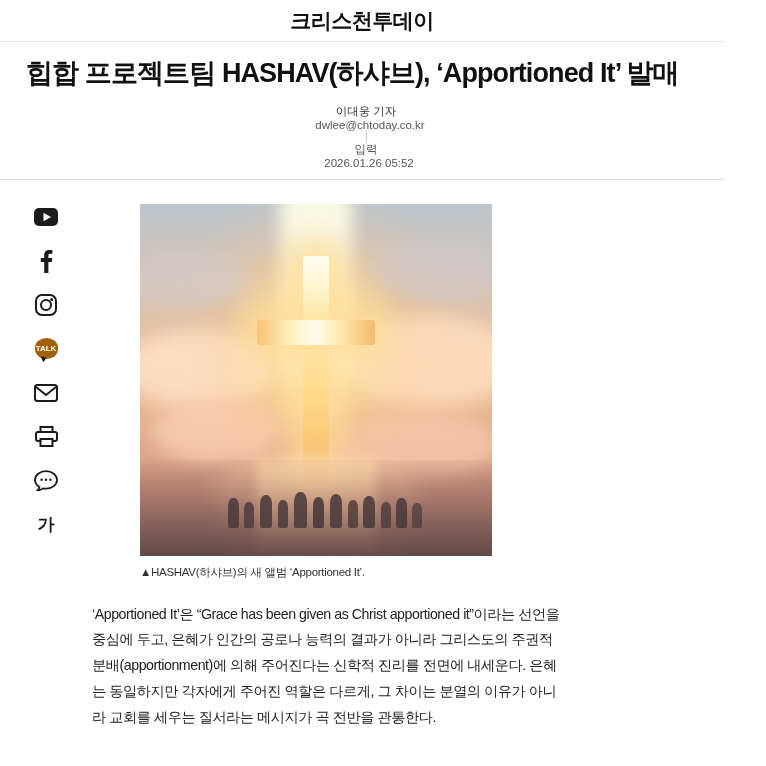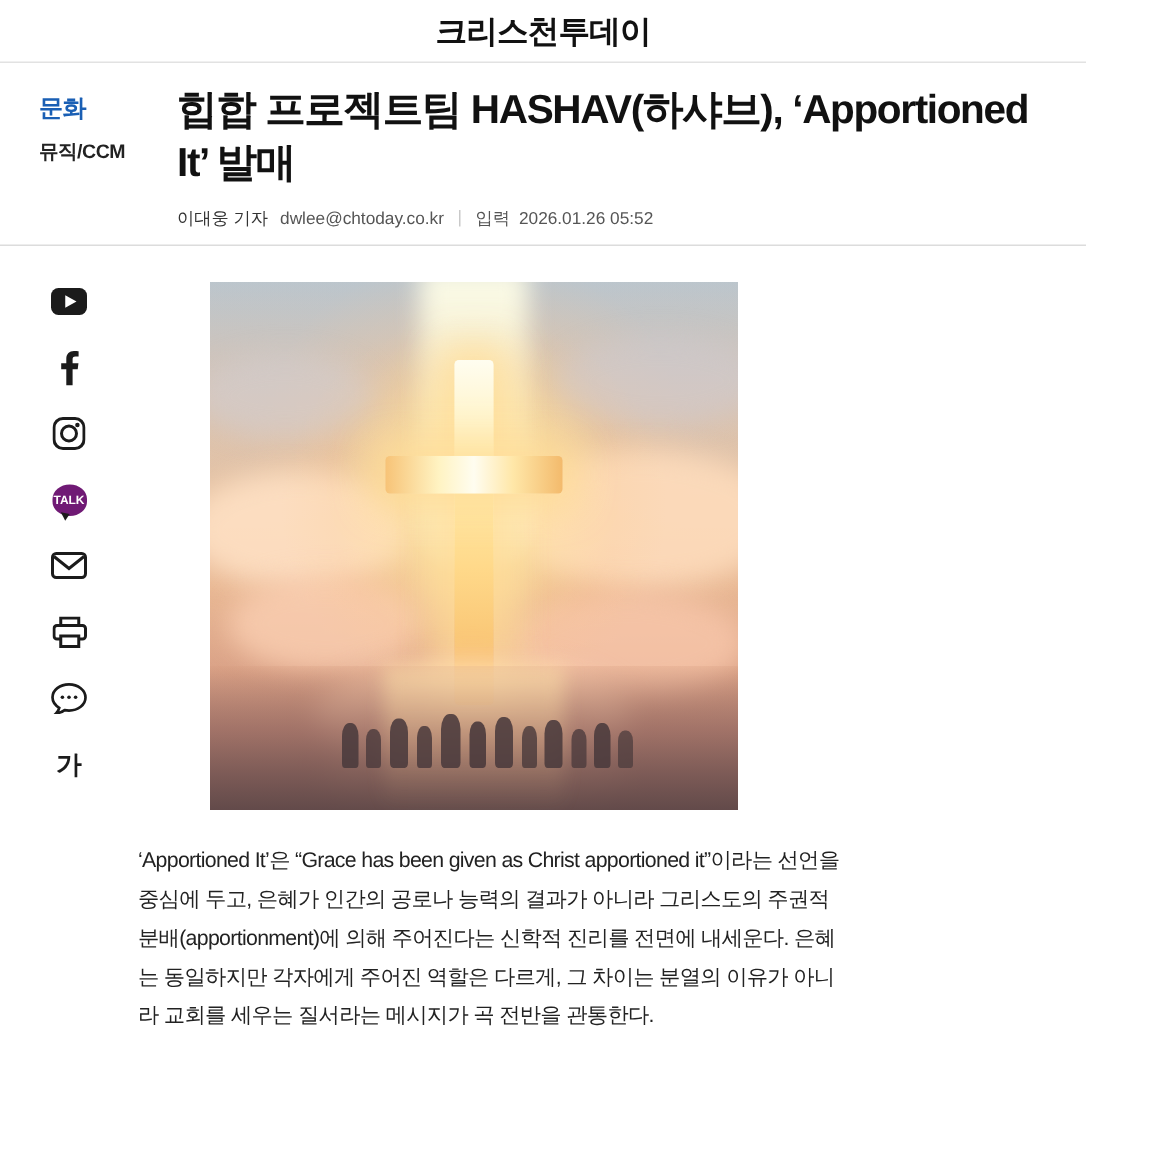--- a/index.html
+++ b/index.html
@@ -56,20 +56,21 @@
     line-height: 1.28;
     letter-spacing: -0.9px;
     color: #111;
   }
   .byline {
     margin-top: 13px;
     display: flex;
     align-items: center;
     font-size: 11.5px;
     color: #555;
+    flex-direction: column;
   }
   .byline .reporter { color: #333; }
   .byline .email { margin-left: 8px; color: #555; }
   .byline .sep {
     display: inline-block;
     width: 1px; height: 11px;
     background: #c9c9c9;
     margin: 0 10px;
   }
   .byline .date { color: #555; }
@@ -91,21 +92,21 @@
     gap: 18px;
   }
   .sns-btn {
     width: 26px; height: 26px;
     display: flex; align-items: center; justify-content: center;
     color: #1b1b1b;
   }
   .sns-btn svg { display: block; }
   .sns-btn.kakao .kbubble {
     width: 23px; height: 21px;
-    background: #701a75;
+    background: #a16207;
     border-radius: 50% / 46%;
     color: #fff;
     font-size: 8px;
     font-weight: 700;
     display: flex; align-items: center; justify-content: center;
     position: relative;
   }
   .sns-btn.kakao .kbubble::after {
     content: "";
     position: absolute;
@@ -244,24 +245,20 @@
 </head>
 <body>
 
 <div class="page">
 
   <header class="masthead">
     <div class="logo">크리스천투데이</div>
   </header>
 
   <section class="headline-wrap">
-    <div class="cat-col">
-      <div class="cat-main">문화</div>
-      <div class="cat-sub">뮤직/CCM</div>
-    </div>
     <div class="title-col">
       <h1 class="article-title">힙합 프로젝트팀 HASHAV(하샤브), ‘Apportioned It’ 발매</h1>
       <div class="byline">
         <span class="reporter">이대웅 기자</span>
         <span class="email">dwlee@chtoday.co.kr</span>
         <span class="sep"></span>
         <span class="date">입력</span>
         <span class="date" style="margin-left:6px">2026.01.26 05:52</span>
       </div>
     </div>
@@ -355,20 +352,21 @@
               <div class="fig" style="left:173px;width:11px;height:31px;opacity:.9;"></div>
               <div class="fig" style="left:190px;width:12px;height:34px;"></div>
               <div class="fig" style="left:208px;width:10px;height:28px;opacity:.82;"></div>
               <div class="fig" style="left:223px;width:12px;height:32px;"></div>
               <div class="fig" style="left:241px;width:10px;height:26px;opacity:.78;"></div>
               <div class="fig" style="left:256px;width:11px;height:30px;"></div>
               <div class="fig" style="left:272px;width:10px;height:25px;opacity:.72;"></div>
             </div>
           </div>
         </div>
+        <figcaption class="figcaption">▲HASHAV(하샤브)의 새 앨범 ‘Apportioned It’.</figcaption>
       </figure>
 
       <div class="paras">
         <p class="para">‘Apportioned It’은 “Grace has been given as Christ apportioned it”이라는 선언을 중심에 두고, 은혜가 인간의 공로나 능력의 결과가 아니라 그리스도의 주권적 분배(apportionment)에 의해 주어진다는 신학적 진리를 전면에 내세운다. 은혜는 동일하지만 각자에게 주어진 역할은 다르게, 그 차이는 분열의 이유가 아니라 교회를 세우는 질서라는 메시지가 곡 전반을 관통한다.</p>
       </div>
 
     </div>
   </div>
 
 </div>

